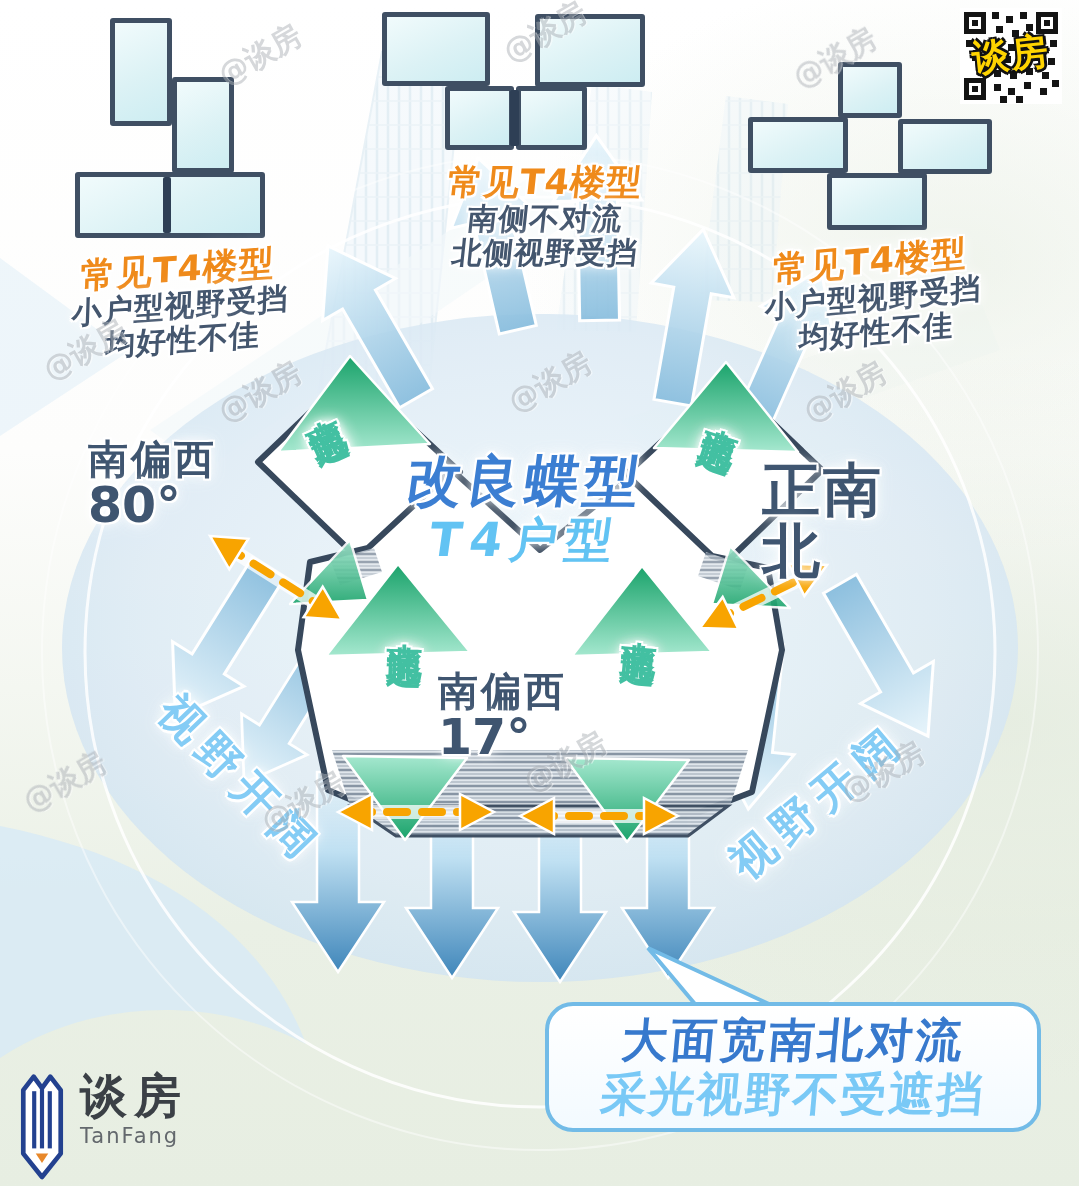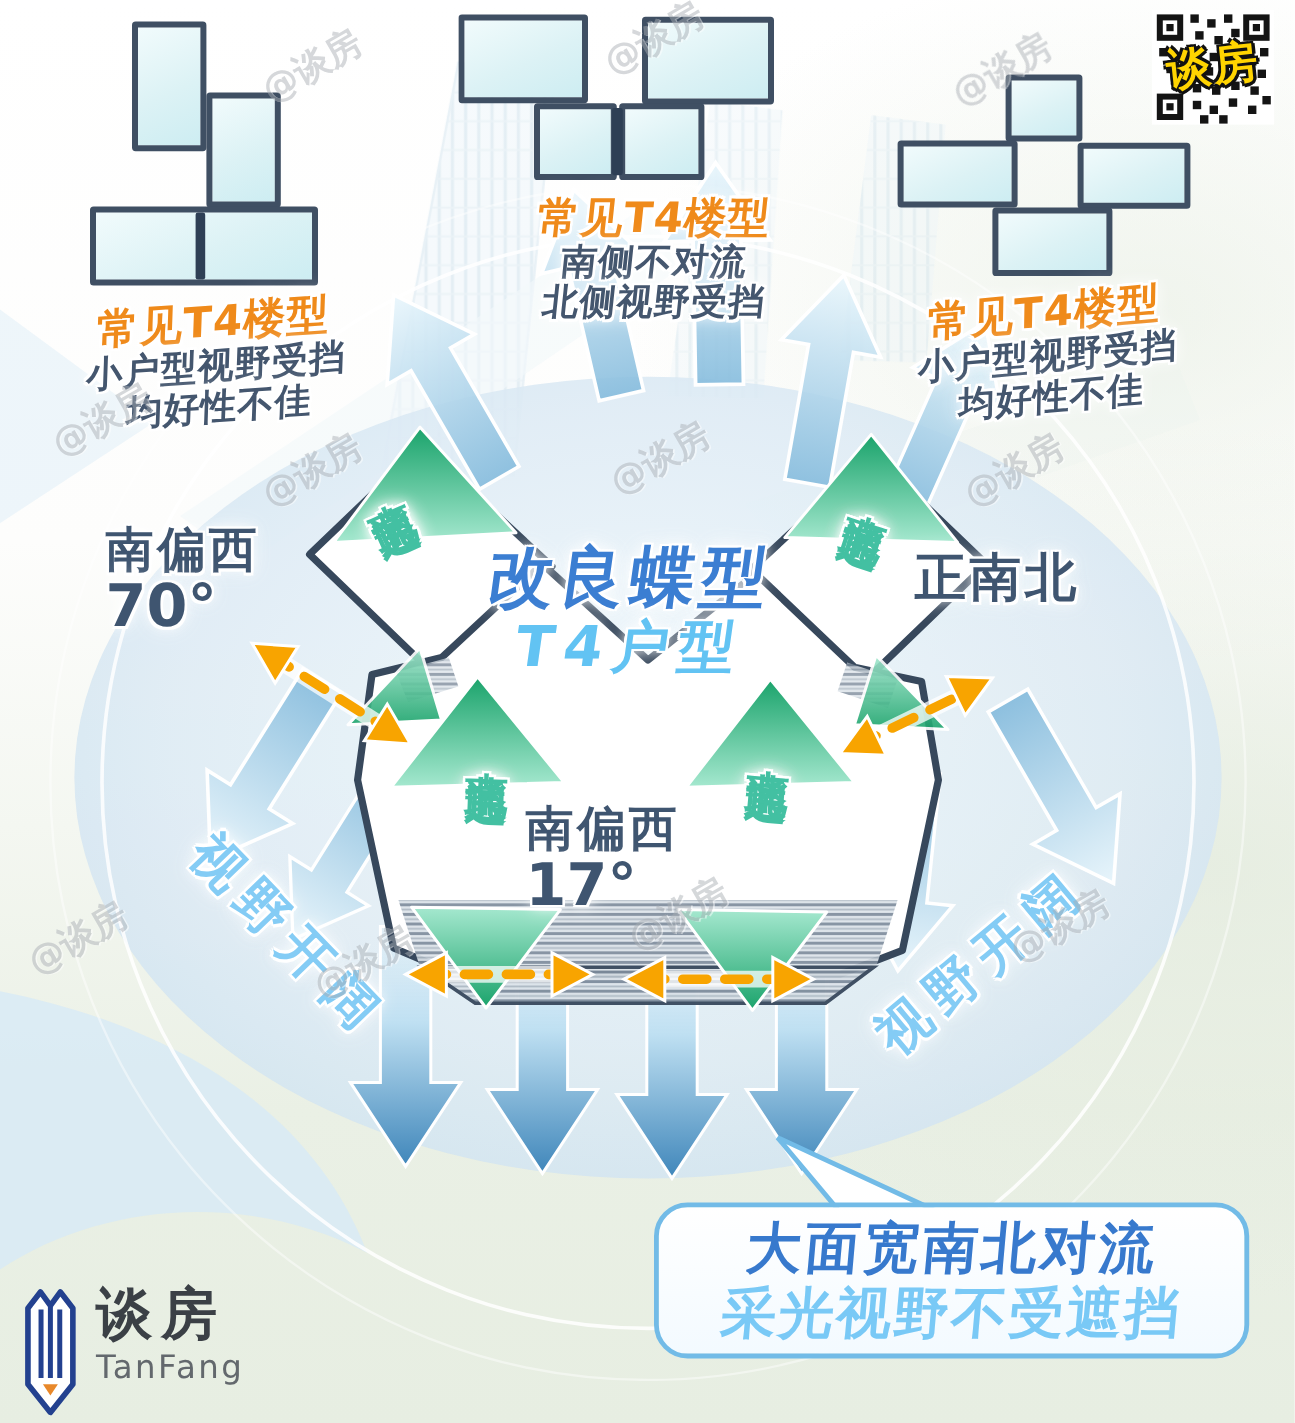--- a/index.html
+++ b/index.html
@@ -36,21 +36,21 @@
   .bubble{position:absolute;left:545px;top:1002px;width:496px;height:130px;box-sizing:border-box;
           border:4px solid #72bbe7;border-radius:28px;z-index:30;
           background:linear-gradient(180deg,#ffffff 0%,#f3faff 100%);
           display:flex;flex-direction:column;justify-content:center;align-items:center;line-height:1.18;}
   .bubble .c1{font-size:46px;font-weight:900;color:#3779cd;letter-spacing:3px;transform:skewX(-5deg);}
   .bubble .c2{font-size:46px;font-weight:900;color:#79c9f6;letter-spacing:2px;transform:skewX(-5deg);}
   
   .logo{position:absolute;left:16px;top:1070px;z-index:30;display:flex;align-items:flex-start;}
   .logo-text{margin-left:12px;}
   .logo-cn{font-size:47px;font-weight:800;color:#3b4046;letter-spacing:7px;line-height:1.1;}
-  .logo-en{font-size:27px;font-weight:400;color:#63686d;letter-spacing:2px;margin-top:2px;}
+  .logo-en{font-size:21px;font-weight:400;color:#63686d;letter-spacing:2px;margin-top:2px;}
   
   .qr{position:absolute;left:960px;top:8px;width:102px;height:96px;z-index:30;}
   .qr-label{position:absolute;left:50%;top:50%;transform:translate(-50%,-52%) rotate(-6deg);
             font-size:37px;font-weight:900;color:#ffd400;letter-spacing:2px;white-space:nowrap;
             text-shadow:2px 2px 0 #111,-2px -2px 0 #111,2px -2px 0 #111,-2px 2px 0 #111,0 3px 0 #111,3px 0 0 #111;}
   
   .wm{position:absolute;font-size:30px;font-weight:700;color:#a9aeb4;opacity:.48;z-index:40;
       transform:rotate(-30deg);text-shadow:1px 1px 0 #ffffff;pointer-events:none;white-space:nowrap;}
 </style>
 </head>
@@ -214,24 +214,24 @@
     <div class="s">均好性不佳</div>
   </div>
 
   <div class="title-box glow-w">
     <div class="title-1">改良蝶型</div>
     <div class="title-2">T4户型</div>
   </div>
 
   <div class="orient glow-w" style="left:88px;top:438px;width:180px;">
     <div class="l1">南偏西</div>
-    <div class="l2">70°</div>
+    <div class="l2">80°</div>
   </div>
   <div class="orient glow-w" style="left:762px;top:460px;width:180px;">
-    <div class="l1" style="font-size:43px;">正南北</div>
+    <div class="l1" style="font-size:58px;">正南北</div>
   </div>
   <div class="orient glow-w" style="left:438px;top:670px;width:205px;">
     <div class="l1">南偏西</div>
     <div class="l2">17°</div>
   </div>
 
   <div class="vent glow-w" style="left:316px;top:388px;height:170px;transform:rotate(-24deg);">南北通透</div>
   <div class="vent glow-w" style="left:682px;top:398px;height:170px;transform:rotate(18deg);">南北通透</div>
   <div class="vent glow-w" style="left:378px;top:614px;height:170px;transform:rotate(2deg);">南北通透</div>
   <div class="vent glow-w" style="left:610px;top:612px;height:170px;transform:rotate(5deg);">南北通透</div>

